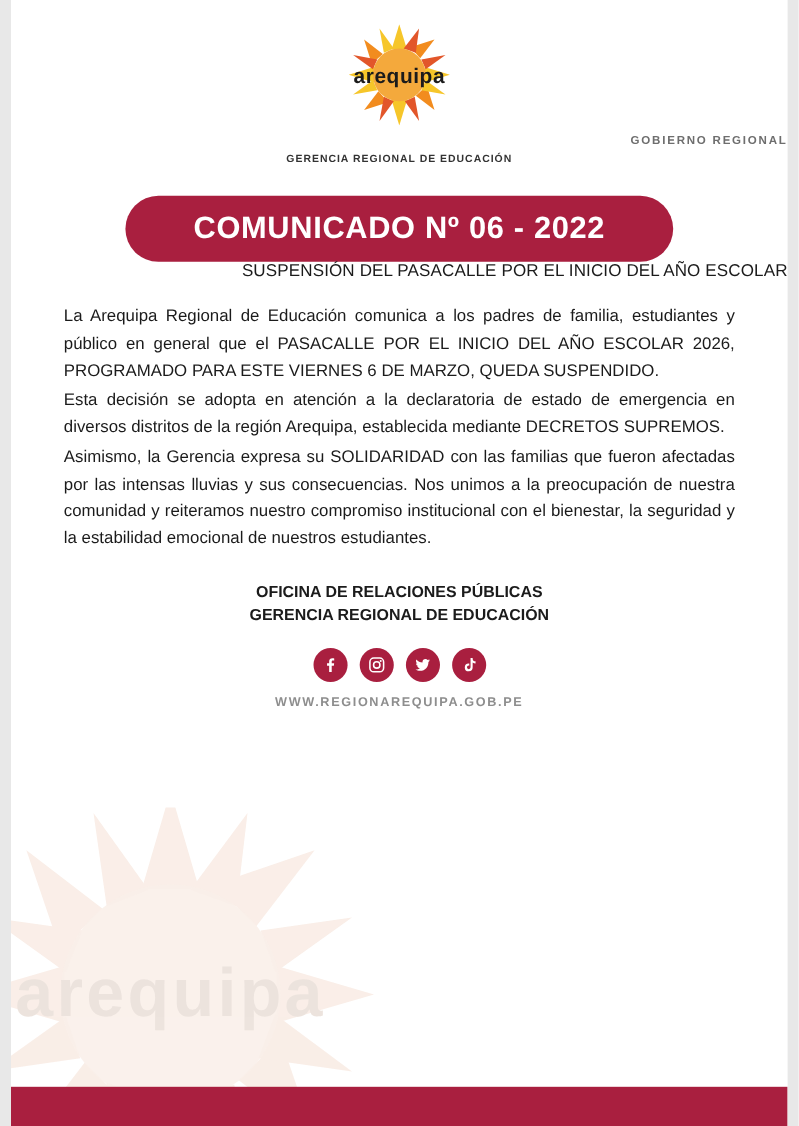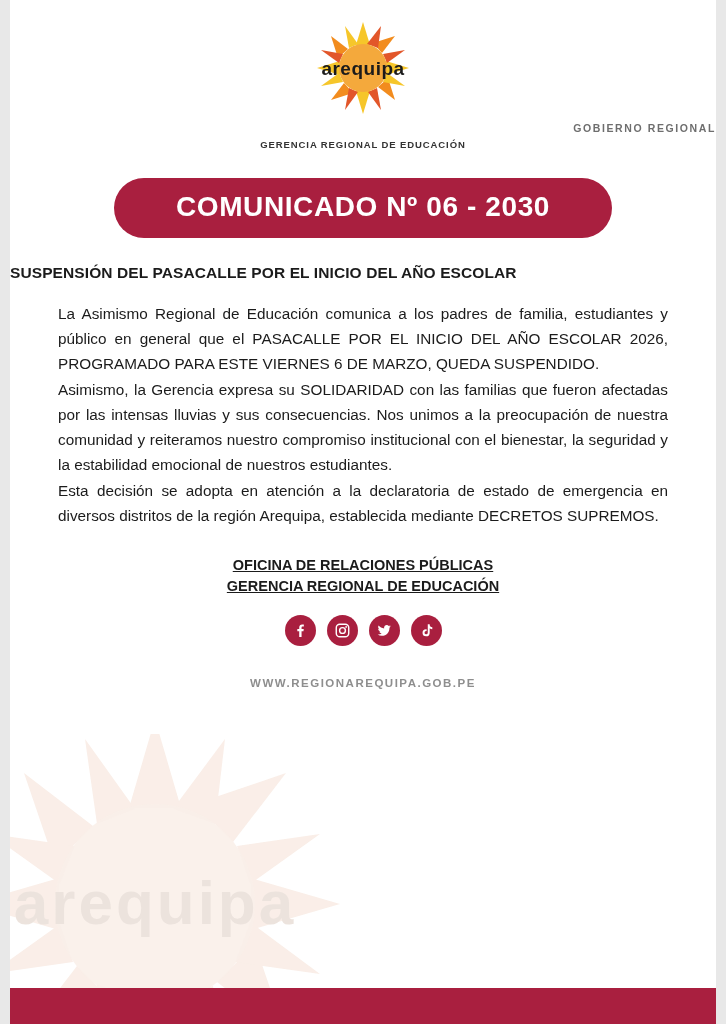--- a/index.html
+++ b/index.html
@@ -83,24 +83,23 @@
     background: #a91f3f;
     color: #ffffff;
     border-radius: 32px;
     padding: 13px 62px 15px;
     font-size: 28px;
     font-weight: bold;
     letter-spacing: 0.6px;
     white-space: nowrap;
   }
   .subtitle {
-    margin-top: 26px;
-    text-align: left;
+    text-align: right;
     font-size: 15.5px;
-    font-weight: bold;
+    font-weight: normal;
     color: #1b1b1b;
     letter-spacing: 0.1px;
   }
   
   .body {
     margin: 20px 48px 0 48px;
     font-size: 15.3px;
     line-height: 1.62;
     color: #1b1b1b;
     text-align: justify;
@@ -112,40 +111,39 @@
     font-weight: normal;
   }
   
   .signature {
     margin-top: 26px;
     text-align: center;
     font-size: 14.5px;
     font-weight: bold;
     color: #1b1b1b;
     line-height: 1.45;
-    text-decoration: underline;
   }
   
   .socials {
     margin-top: 18px;
     display: flex;
     justify-content: center;
     gap: 11px;
   }
   .soc {
     width: 31px;
     height: 31px;
     border-radius: 50%;
     background: #a91f3f;
     display: flex;
     align-items: center;
     justify-content: center;
   }
   .website {
-    margin-top: 31px;
+    margin-top: 13px;
     text-align: center;
     font-size: 11.5px;
     letter-spacing: 1.5px;
     color: #8e8e8e;
     font-weight: bold;
   }
 </style>
 </head>
 <body>
 
@@ -201,29 +199,29 @@
           </g>
           <circle cx="0" cy="0" r="24" fill="#f4a93c"></circle>
           <text x="0" y="7" text-anchor="middle" font-family="Liberation Sans, sans-serif" font-size="19" font-weight="bold" fill="#1b1b1b" letter-spacing="0.5">arequipa</text>
         </g>
       </svg>
       <div class="gob-line">GOBIERNO REGIONAL</div>
       <div class="ger-line">GERENCIA REGIONAL DE EDUCACIÓN</div>
     </div>
 
     <div class="pill-wrap">
-      <div class="pill">COMUNICADO Nº 06 - 2030</div>
+      <div class="pill">COMUNICADO Nº 06 - 2022</div>
     </div>
 
     <div class="subtitle">SUSPENSIÓN DEL PASACALLE POR EL INICIO DEL AÑO ESCOLAR</div>
 
     <div class="body" id="body-text">
-        <p><span>La Asimismo Regional de Educación comunica a los padres de familia, estudiantes y público en general que el </span><strong>PASACALLE POR EL INICIO DEL AÑO ESCOLAR 2026, PROGRAMADO PARA ESTE VIERNES 6 DE MARZO, QUEDA SUSPENDIDO.</strong></p>
+        <p><span>La Arequipa Regional de Educación comunica a los padres de familia, estudiantes y público en general que el </span><strong>PASACALLE POR EL INICIO DEL AÑO ESCOLAR 2026, PROGRAMADO PARA ESTE VIERNES 6 DE MARZO, QUEDA SUSPENDIDO.</strong></p>
+        <p><span>Esta decisión se adopta en atención a la declaratoria de estado de emergencia en diversos distritos de la región Arequipa, establecida mediante </span><strong>DECRETOS SUPREMOS.</strong></p>
         <p><span>Asimismo, la Gerencia expresa su </span><strong>SOLIDARIDAD</strong><span> con las familias que fueron afectadas por las intensas lluvias y sus consecuencias. Nos unimos a la preocupación de nuestra comunidad y reiteramos nuestro compromiso institucional con el bienestar, la seguridad y la estabilidad emocional de nuestros estudiantes.</span></p>
-        <p><span>Esta decisión se adopta en atención a la declaratoria de estado de emergencia en diversos distritos de la región Arequipa, establecida mediante </span><strong>DECRETOS SUPREMOS.</strong></p>
       </div>
 
     <div class="signature">
       <div>OFICINA DE RELACIONES PÚBLICAS</div>
       <div>GERENCIA REGIONAL DE EDUCACIÓN</div>
     </div>
 
     <div class="socials">
       <div class="soc">
         <svg width="17" height="17" viewBox="0 0 24 24" aria-hidden="true">

